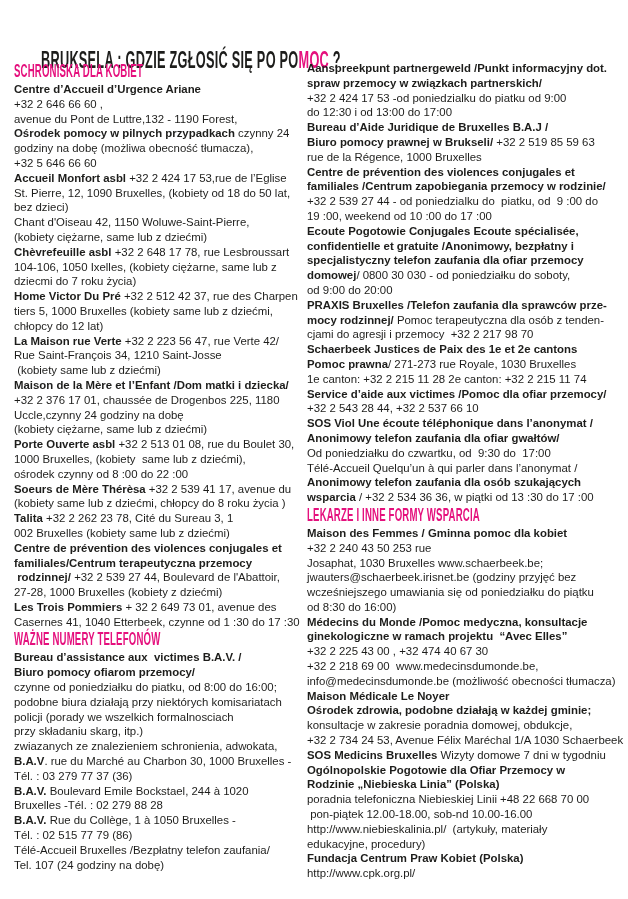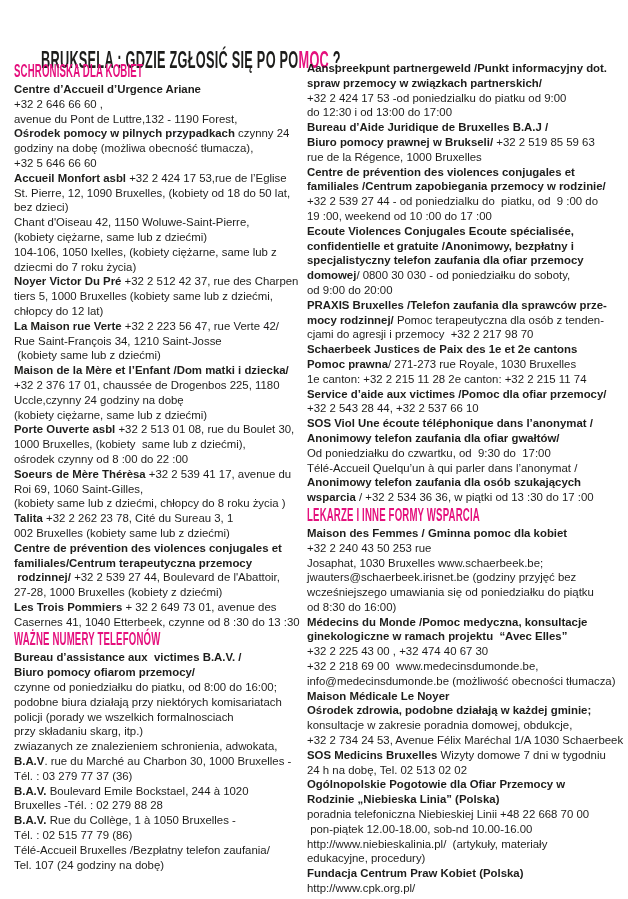--- a/index.html
+++ b/index.html
@@ -81,46 +81,46 @@
         <div class="line"><span>+32 2 646 66 60 ,</span></div>
         <div class="line"><span>avenue du Pont de Luttre,132 - 1190 Forest,</span></div>
         <div class="line"><span class="bold">Ośrodek pomocy w pilnych przypadkach</span><span> czynny 24</span></div>
         <div class="line"><span>godziny na dobę (możliwa obecność tłumacza),</span></div>
         <div class="line"><span>+32 5 646 66 60</span></div>
         <div class="line"><span class="bold">Accueil Monfort asbl</span><span> +32 2 424 17 53,rue de l’Eglise</span></div>
         <div class="line"><span>St. Pierre, 12, 1090 Bruxelles, (kobiety od 18 do 50 lat,</span></div>
         <div class="line"><span>bez dzieci)</span></div>
         <div class="line"><span>Chant d'Oiseau 42, 1150 Woluwe-Saint-Pierre,</span></div>
         <div class="line"><span>(kobiety ciężarne, same lub z dziećmi)</span></div>
+        <div class="line"><span class="bold">Chèvrefeuille asbl</span><span> +32 2 648 17 78, rue Lesbroussart</span></div>
         <div class="line"><span>104-106, 1050 Ixelles, (kobiety ciężarne, same lub z</span></div>
         <div class="line"><span>dziecmi do 7 roku życia)</span></div>
-        <div class="line"><span class="bold">Noyer Victor Du Pré</span><span> +32 2 512 42 37, rue des Charpen</span></div>
+        <div class="line"><span class="bold">Home Victor Du Pré</span><span> +32 2 512 42 37, rue des Charpen</span></div>
         <div class="line"><span>tiers 5, 1000 Bruxelles (kobiety same lub z dziećmi,</span></div>
         <div class="line"><span>chłopcy do 12 lat)</span></div>
         <div class="line"><span class="bold">La Maison rue Verte</span><span> +32 2 223 56 47, rue Verte 42/</span></div>
         <div class="line"><span>Rue Saint-François 34, 1210 Saint-Josse</span></div>
         <div class="line"><span> (kobiety same lub z dziećmi)</span></div>
         <div class="line"><span class="bold">Maison de la Mère et l’Enfant /Dom matki i dziecka/</span></div>
         <div class="line"><span>+32 2 376 17 01, chaussée de Drogenbos 225, 1180</span></div>
         <div class="line"><span>Uccle,czynny 24 godziny na dobę</span></div>
         <div class="line"><span>(kobiety ciężarne, same lub z dziećmi)</span></div>
         <div class="line"><span class="bold">Porte Ouverte asbl</span><span> +32 2 513 01 08, rue du Boulet 30,</span></div>
         <div class="line"><span>1000 Bruxelles, (kobiety  same lub z dziećmi),</span></div>
         <div class="line"><span>ośrodek czynny od 8 :00 do 22 :00</span></div>
         <div class="line"><span class="bold">Soeurs de Mère Thérèsa</span><span> +32 2 539 41 17, avenue du</span></div>
-        <div class="line"><span>Roi 69, 1060 Saint-Gilles,</span></div>
         <div class="line"><span>(kobiety same lub z dziećmi, chłopcy do 8 roku życia )</span></div>
         <div class="line"><span class="bold">Talita</span><span> +32 2 262 23 78, Cité du Sureau 3, 1</span></div>
         <div class="line"><span>002 Bruxelles (kobiety same lub z dziećmi)</span></div>
         <div class="line"><span class="bold">Centre de prévention des violences conjugales et</span></div>
         <div class="line"><span class="bold">familiales/Centrum terapeutyczna przemocy</span></div>
         <div class="line"><span class="bold"> rodzinnej/</span><span> +32 2 539 27 44, Boulevard de l'Abattoir,</span></div>
         <div class="line"><span>27-28, 1000 Bruxelles (kobiety z dziećmi)</span></div>
         <div class="line"><span class="bold">Les Trois Pommiers</span><span> + 32 2 649 73 01, avenue des</span></div>
-        <div class="line"><span>Casernes 41, 1040 Etterbeek, czynne od 8 :30 do 13 :30</span></div>
+        <div class="line"><span>Casernes 41, 1040 Etterbeek, czynne od 1 :30 do 17 :30</span></div>
         <div class="sec-head"><span class="cond-h">WAŻNE NUMERY TELEFONÓW</span></div>
         <div class="line"><span class="bold">Bureau d’assistance aux  victimes B.A.V. /</span></div>
         <div class="line"><span class="bold">Biuro pomocy ofiarom przemocy/</span></div>
         <div class="line"><span>czynne od poniedziałku do piatku, od 8:00 do 16:00;</span></div>
         <div class="line"><span>podobne biura działają przy niektórych komisariatach</span></div>
         <div class="line"><span>policji (porady we wszelkich formalnosciach</span></div>
         <div class="line"><span>przy składaniu skarg, itp.)</span></div>
         <div class="line"><span>zwiazanych ze znalezieniem schronienia, adwokata,</span></div>
         <div class="line"><span class="bold">B.A.V</span><span>. rue du Marché au Charbon 30, 1000 Bruxelles -</span></div>
         <div class="line"><span>Tél. : 03 279 77 37 (36)</span></div>
@@ -136,21 +136,21 @@
         <div class="line"><span class="bold">spraw przemocy w związkach partnerskich/</span></div>
         <div class="line"><span>+32 2 424 17 53 -od poniedzialku do piatku od 9:00</span></div>
         <div class="line"><span>do 12:30 i od 13:00 do 17:00</span></div>
         <div class="line"><span class="bold">Bureau d’Aide Juridique de Bruxelles B.A.J /</span></div>
         <div class="line"><span class="bold">Biuro pomocy prawnej w Brukseli/</span><span> +32 2 519 85 59 63</span></div>
         <div class="line"><span>rue de la Régence, 1000 Bruxelles</span></div>
         <div class="line"><span class="bold">Centre de prévention des violences conjugales et</span></div>
         <div class="line"><span class="bold">familiales /Centrum zapobiegania przemocy w rodzinie/</span></div>
         <div class="line"><span>+32 2 539 27 44 - od poniedzialku do  piatku, od  9 :00 do</span></div>
         <div class="line"><span>19 :00, weekend od 10 :00 do 17 :00</span></div>
-        <div class="line"><span class="bold">Ecoute Violences Conjugales Ecoute spécialisée,</span></div>
+        <div class="line"><span class="bold">Ecoute Pogotowie Conjugales Ecoute spécialisée,</span></div>
         <div class="line"><span class="bold">confidentielle et gratuite /Anonimowy, bezpłatny i</span></div>
         <div class="line"><span class="bold">specjalistyczny telefon zaufania dla ofiar przemocy</span></div>
         <div class="line"><span class="bold">domowej</span><span>/ 0800 30 030 - od poniedziałku do soboty,</span></div>
         <div class="line"><span>od 9:00 do 20:00</span></div>
         <div class="line"><span class="bold">PRAXIS Bruxelles /Telefon zaufania dla sprawców prze-</span></div>
         <div class="line"><span class="bold">mocy rodzinnej/</span><span> Pomoc terapeutyczna dla osób z tenden-</span></div>
         <div class="line"><span>cjami do agresji i przemocy  +32 2 217 98 70</span></div>
         <div class="line"><span class="bold">Schaerbeek Justices de Paix des 1e et 2e cantons</span></div>
         <div class="line"><span class="bold">Pomoc prawna</span><span>/ 271-273 rue Royale, 1030 Bruxelles</span></div>
         <div class="line"><span>1e canton: +32 2 215 11 28 2e canton: +32 2 215 11 74</span></div>
@@ -172,21 +172,20 @@
         <div class="line"><span class="bold">Médecins du Monde /Pomoc medyczna, konsultacje</span></div>
         <div class="line"><span class="bold">ginekologiczne w ramach projektu  “Avec Elles”</span></div>
         <div class="line"><span>+32 2 225 43 00 , +32 474 40 67 30</span></div>
         <div class="line"><span>+32 2 218 69 00  www.medecinsdumonde.be,</span></div>
         <div class="line"><span>info@medecinsdumonde.be (możliwość obecności tłumacza)</span></div>
         <div class="line"><span class="bold">Maison Médicale Le Noyer</span></div>
         <div class="line"><span class="bold">Ośrodek zdrowia, podobne działają w każdej gminie;</span></div>
         <div class="line"><span>konsultacje w zakresie poradnia domowej, obdukcje,</span></div>
         <div class="line"><span>+32 2 734 24 53, Avenue Félix Maréchal 1/A 1030 Schaerbeek</span></div>
         <div class="line"><span class="bold">SOS Medicins Bruxelles</span><span> Wizyty domowe 7 dni w tygodniu</span></div>
-        <div class="line"><span>24 h na dobę, Tel. 02 513 02 02</span></div>
         <div class="line"><span class="bold">Ogólnopolskie Pogotowie dla Ofiar Przemocy w</span></div>
         <div class="line"><span class="bold">Rodzinie „Niebieska Linia” (Polska)</span></div>
         <div class="line"><span>poradnia telefoniczna Niebieskiej Linii +48 22 668 70 00</span></div>
         <div class="line"><span> pon-piątek 12.00-18.00, sob-nd 10.00-16.00</span></div>
         <div class="line"><span>http://www.niebieskalinia.pl/  (artykuły, materiały</span></div>
         <div class="line"><span>edukacyjne, procedury)</span></div>
         <div class="line"><span class="bold">Fundacja Centrum Praw Kobiet (Polska)</span></div>
         <div class="line"><span>http://www.cpk.org.pl/</span></div>
       </div>
   </div>

